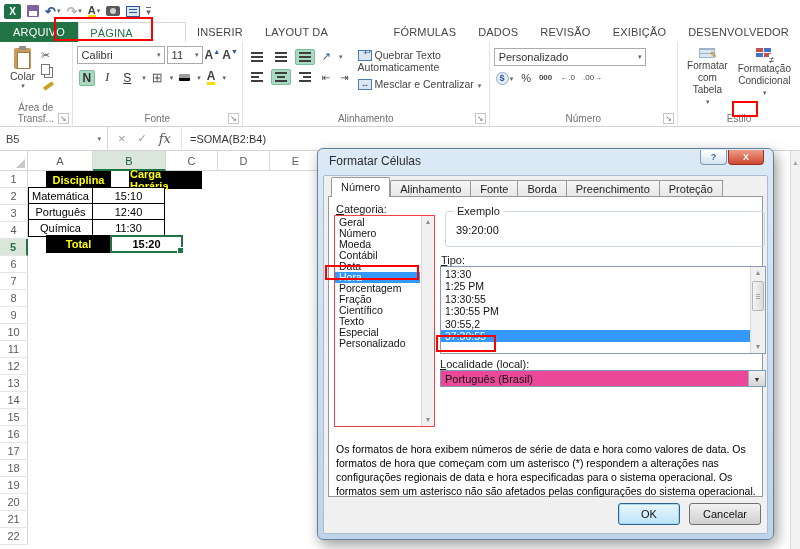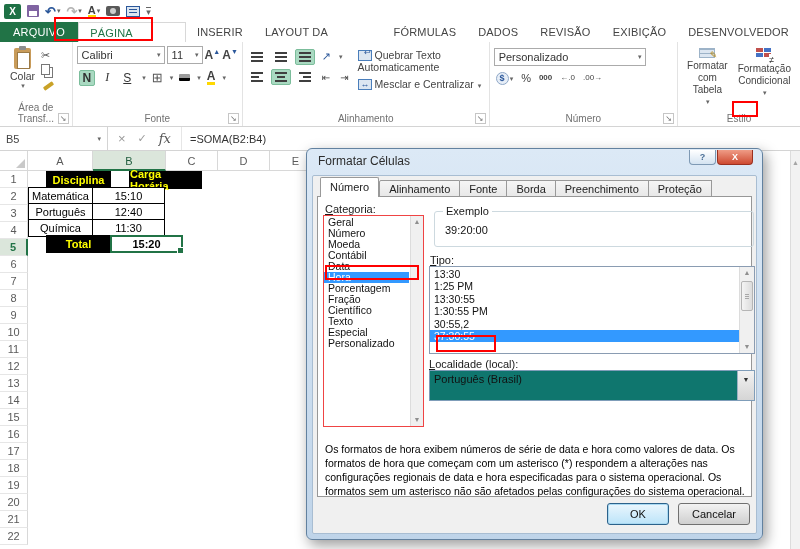--- a/index.html
+++ b/index.html
@@ -108,21 +108,21 @@
   .tbl{position:absolute;left:28px;top:20px;}
   .trow{display:flex;height:17px;margin-top:-1px;}
   .tc{border:1px solid #000;height:18px;display:flex;align-items:center;justify-content:center;font-size:11px;color:#000;background:#fff;}
   .tc.a{width:65px;}
   .tc.b{width:73px;margin-left:-1px;}
   .tc.hd{background:#000;color:#ffff00;font-weight:bold;font-size:11px;margin-left:18px;}
   .tc.selcell{border:2px solid #217346;font-weight:bold;position:relative;}
   .tc.selcell:after{content:"";position:absolute;right:-3px;bottom:-3px;width:5px;height:5px;background:#217346;border:1px solid #fff;}
 
   
-  .dialog{position:absolute;left:306px;top:148px;width:457px;height:392px;border:1px solid #62819f;border-radius:6px;background:linear-gradient(180deg,#dce9f6,#bfd4e9);box-shadow:3px 5px 14px rgba(0,0,0,.40);z-index:20;}
+  .dialog{position:absolute;left:317px;top:148px;width:457px;height:392px;border:1px solid #62819f;border-radius:6px;background:linear-gradient(180deg,#dce9f6,#bfd4e9);box-shadow:3px 5px 14px rgba(0,0,0,.40);z-index:20;}
   .dtitle{height:25px;line-height:24px;padding-left:11px;font-size:12px;color:#2c2c2c;}
   .dctrl{position:absolute;top:1px;right:9px;display:flex;gap:1px;}
   .dhelp{width:27px;height:15px;border:1px solid #7e99b4;border-top:none;border-radius:0 0 4px 4px;background:linear-gradient(#ffffff,#d4e3f1);color:#4a6e96;font-size:9px;font-weight:bold;text-align:center;line-height:14px;}
   .dclose{width:36px;height:15px;border:1px solid #9b3020;border-top:none;border-radius:0 0 4px 4px;background:linear-gradient(#ef9c86,#ce4a31);color:#fff;font-size:9px;font-weight:bold;text-align:center;line-height:14px;}
   .dbody{position:absolute;left:5px;right:5px;top:26px;bottom:5px;background:#f0f0f0;border:1px solid #a8bdd2;border-radius:2px;}
   .dtabs{position:absolute;left:7px;top:1px;display:flex;align-items:flex-end;height:20px;}
   .dtab{font-size:11px;color:#222;background:linear-gradient(#f5f5f5,#e8e8e8);border:1px solid #999;border-left:none;height:17px;line-height:16px;padding:0 9px;}
   .dtab:nth-child(2){border-left:1px solid #999;border-radius:2px 0 0 0;}
   .dtab.active{background:#fff;height:20px;line-height:19px;border:1px solid #999;border-bottom:none;border-radius:2px 2px 0 0;position:relative;z-index:2;font-weight:normal;}
   .dpage{position:absolute;left:4px;right:4px;top:20px;bottom:36px;background:#fff;border:1px solid #979797;}
@@ -139,21 +139,21 @@
   .lsb .thumb{position:absolute;left:1px;right:1px;top:14px;height:30px;background:linear-gradient(90deg,#f4f4f4,#dcdcdc);border:1px solid #b5b5b5;border-radius:2px;}
   .lsb .thumb:after{content:"";position:absolute;left:3px;right:3px;top:12px;border-top:1px solid #a8a8a8;box-shadow:0 2px 0 #a8a8a8,0 4px 0 #a8a8a8;}
   .ex-group{position:absolute;left:116px;top:14px;width:320px;height:36px;border:1px solid #cdd9df;border-radius:3px;}
   .ex-group .leg{position:absolute;left:8px;top:-7px;background:#fff;padding:0 3px;font-size:11px;color:#1a1a1a;}
   .ex-val{position:absolute;left:10px;top:12px;font-size:11px;color:#111;}
   .tipo-label{position:absolute;left:112px;top:57px;}
   .tipolist{position:absolute;left:111px;top:69px;width:326px;height:88px;border:1px solid #8a9cb2;background:#fff;}
   .tipolist li{font-size:10.5px;line-height:12.4px;padding:0 0 0 4px;color:#111;white-space:nowrap;}
   .tipolist li.sel{background:#3399ff;color:#fff;width:calc(100% - 15px);}
   .loc-label{position:absolute;left:111px;top:161px;}
-  .loccombo{position:absolute;left:111px;top:173px;width:326px;height:31px;border:1px solid #7f9db9;background:#0f766e;font-size:11px;color:#111;line-height:17px;padding-left:4px;}
+  .loccombo{position:absolute;left:111px;top:173px;width:326px;height:17px;border:1px solid #7f9db9;background:#ec4899;font-size:11px;color:#111;line-height:17px;padding-left:4px;}
   .loccombo .btn{position:absolute;right:0;top:0;bottom:0;width:17px;background:linear-gradient(#f2f2f2,#d5d5d5);border-left:1px solid #9cb0c4;text-align:center;font-size:7px;color:#333;line-height:17px;}
   .ddesc{position:absolute;left:7px;top:245px;width:424px;font-size:10.5px;line-height:14px;color:#000;}
   .dlg-buttons{position:absolute;right:6px;bottom:8px;display:flex;gap:9px;}
   .dbtn{width:62px;height:22px;border-radius:3px;font-size:11px;color:#111;text-align:center;line-height:20px;}
   .dbtn.ok{border:1px solid #2c628b;background:linear-gradient(#eaf6fd,#bce4f9);box-shadow:0 0 0 1px #a9d9f2 inset;}
   .dbtn.cancel{border:1px solid #707070;background:linear-gradient(#f2f2f2,#cfcfcf);width:72px;}
 
   
   .annot{position:absolute;border:2px solid #ff0000;z-index:60;pointer-events:none;}
 </style>

